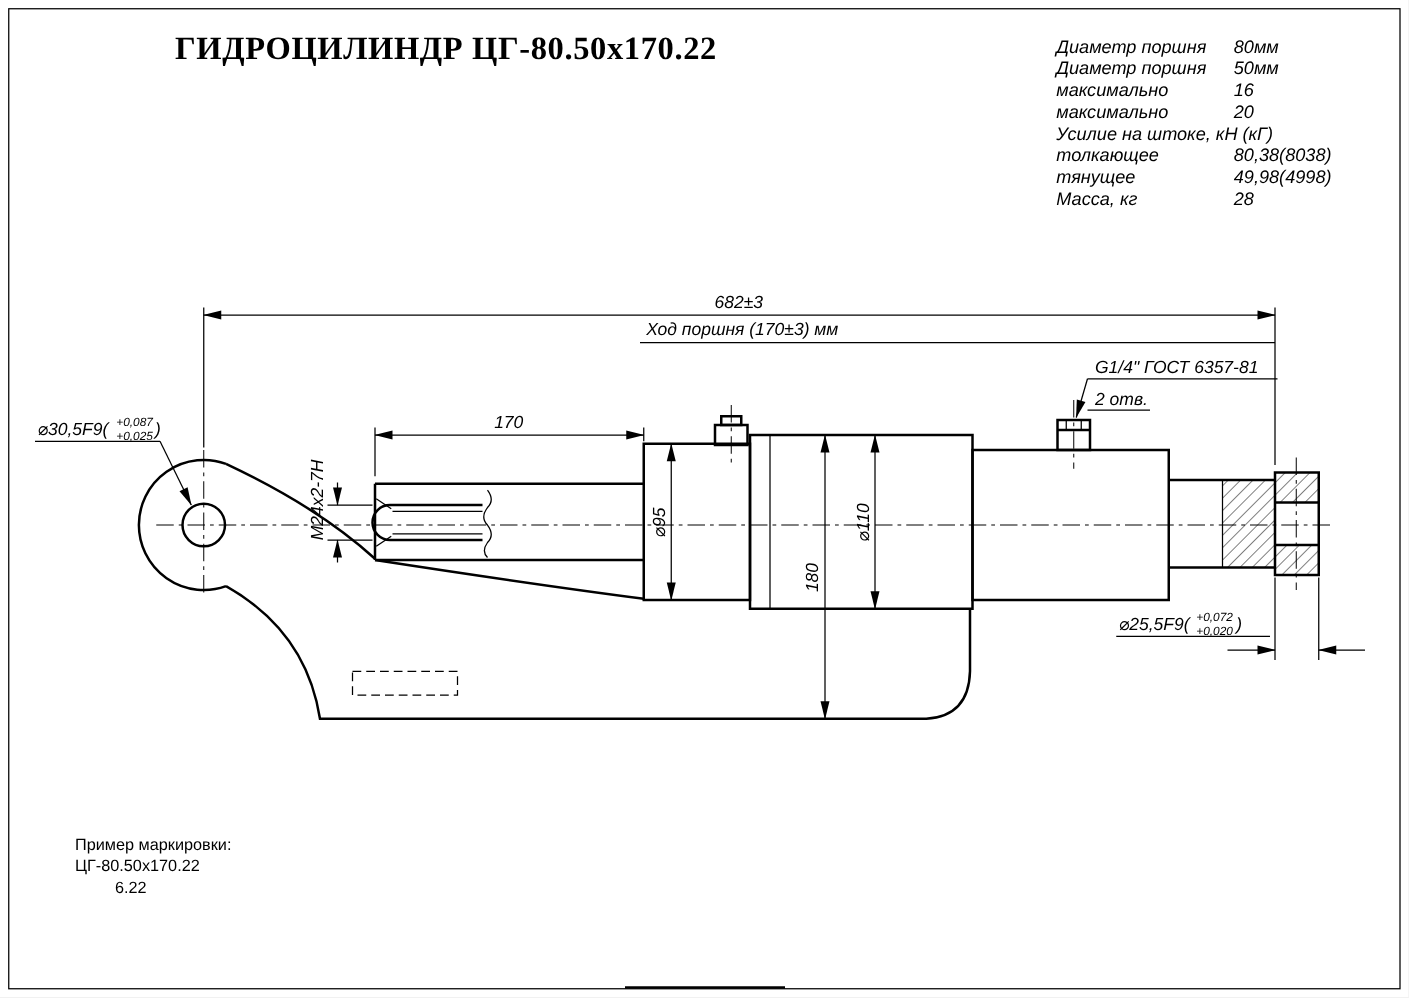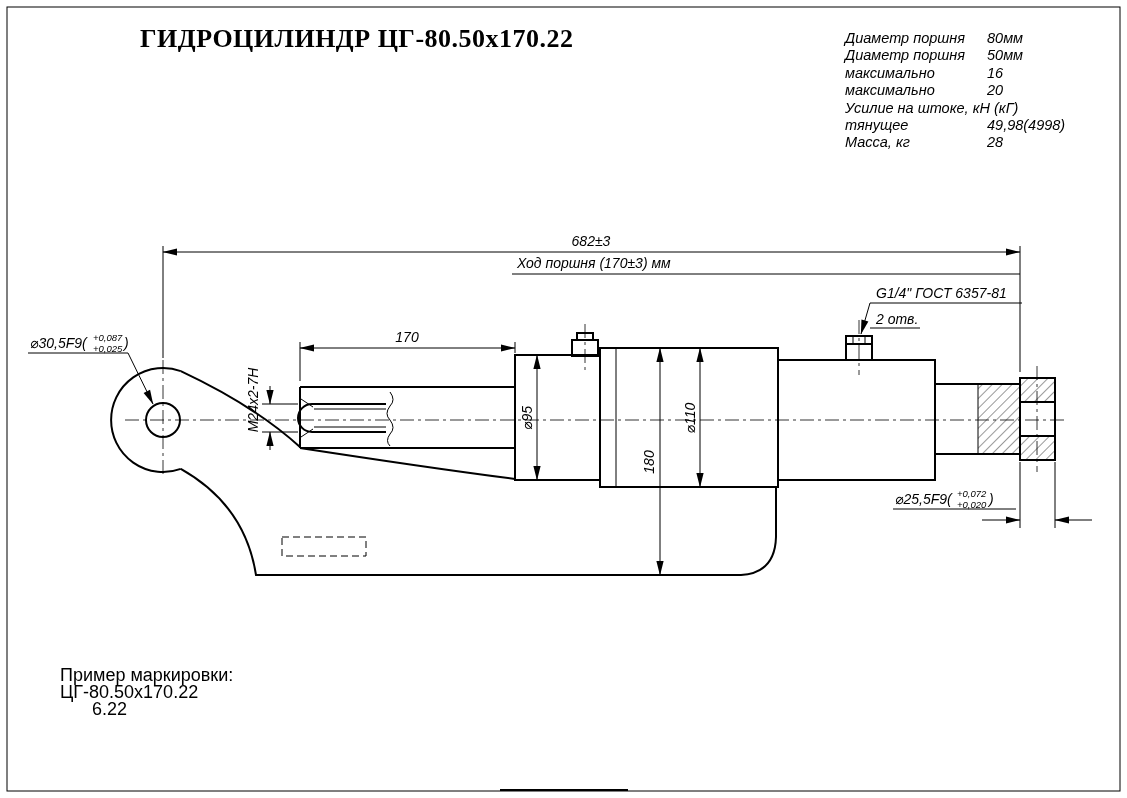--- a/index.html
+++ b/index.html
@@ -2,21 +2,21 @@
 <html><head>
 <meta charset="utf-8">
 <style>
   html,body{margin:0;padding:0;background:#e8e8e8;}
   .sheet{position:relative;width:1127px;height:798px;background:#fff;overflow:hidden;
          font-family:"Liberation Sans","DejaVu Sans",sans-serif;color:#000;}
   .title{position:absolute;left:140px;top:24px;width:720px;text-align:left;
          font:700 26px "Liberation Serif","DejaVu Serif",serif;letter-spacing:.5px;}
   .specs{position:absolute;left:845px;top:30px;width:275px;font-size:14.5px;line-height:17.4px;font-style:italic;}
   .spec-row{display:grid;grid-template-columns:142px 1fr;white-space:nowrap;}
-  .marking{position:absolute;left:60px;top:667px;font-size:18px;line-height:17px;}
+  .marking{position:absolute;left:60px;top:667px;font-size:13px;line-height:17px;}
   .marking .l3{padding-left:32px;}
   svg.drawing{position:absolute;left:0;top:0;}
   .thick{stroke:#000;stroke-width:2;fill:none;}
   .thin{stroke:#000;stroke-width:1;fill:none;}
   .cl{stroke:#000;stroke-width:0.8;fill:none;stroke-dasharray:14 4 3 4;}
   .hid{stroke:#000;stroke-width:1;fill:none;stroke-dasharray:7 4;}
   .dim{font:italic 14px "Liberation Sans","DejaVu Sans",sans-serif;fill:#000;}
   .dim-sm{font:italic 9.5px "Liberation Sans","DejaVu Sans",sans-serif;fill:#000;}
 </style>
 </head>
@@ -41,20 +41,24 @@
       </div>
     <div class="spec-row">
         <span>максимально</span>
         <span>20</span>
       </div>
     <div class="spec-row">
         <span>Усилие на штоке, кН (кГ)</span>
         <span></span>
       </div>
     <div class="spec-row">
+        <span>толкающее</span>
+        <span>80,38(8038)</span>
+      </div>
+    <div class="spec-row">
         <span>тянущее</span>
         <span>49,98(4998)</span>
       </div>
     <div class="spec-row">
         <span>Масса, кг</span>
         <span>28</span>
       </div>
   </div>
 
   <div class="marking">

